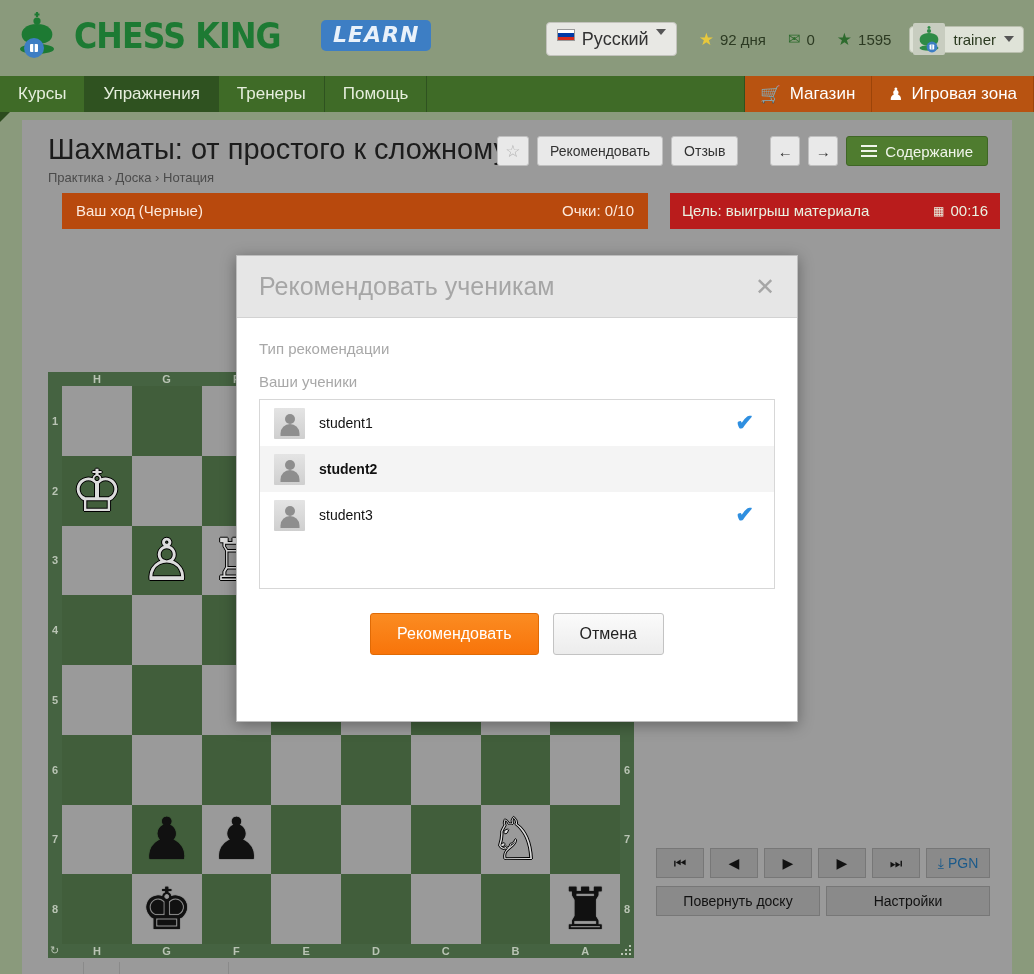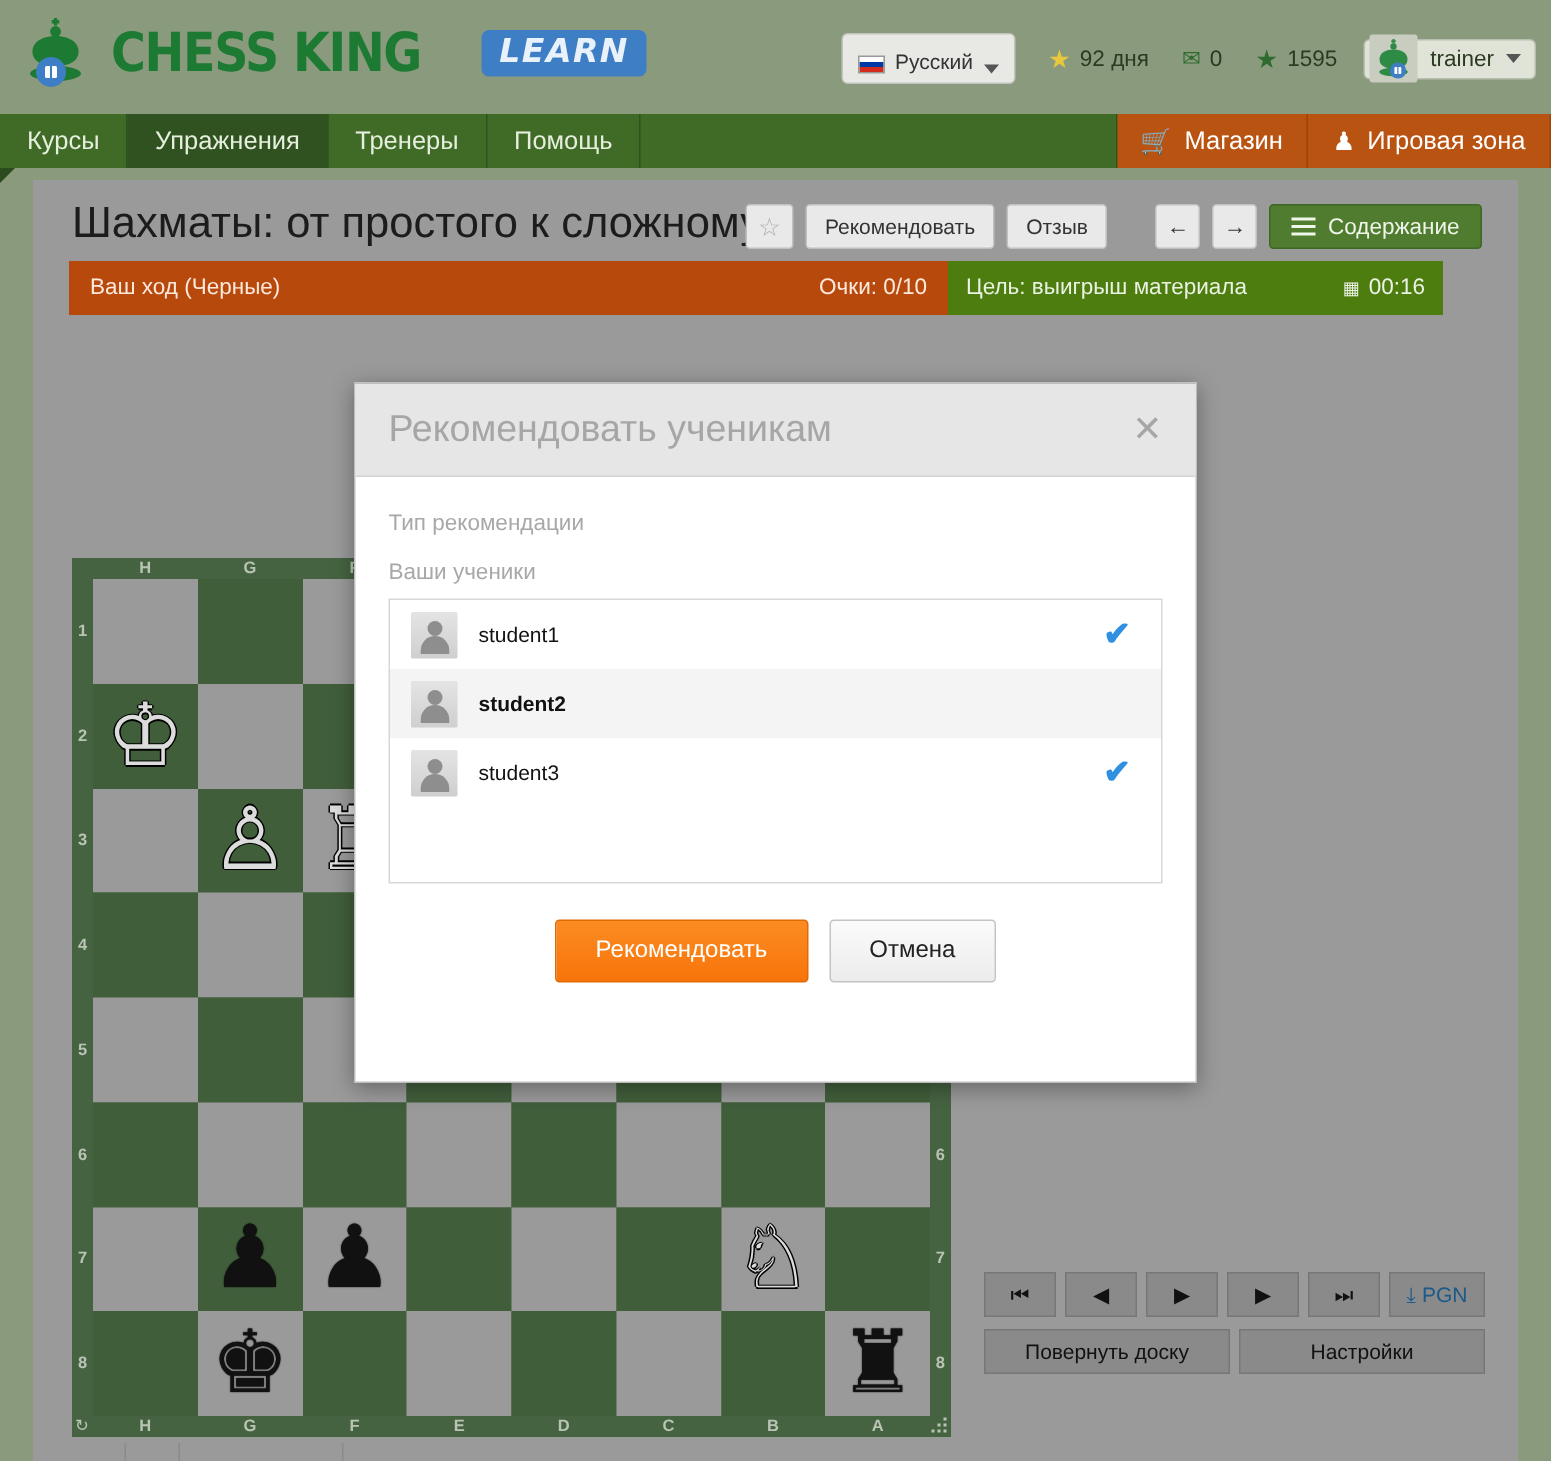--- a/index.html
+++ b/index.html
@@ -38,24 +38,24 @@
     border-radius:5px; letter-spacing:1px;
     margin-left:4px;
   }
 
   #header-right {
     position:absolute; right:10px; top:20px;
     display:flex; align-items:center; gap:0px;
     height:38px;
   }
   .lang-select {
-    display:flex; align-items:flex-end; gap:7px;
+    display:flex; align-items:flex-start; gap:7px;
     background:#e8e8e4; border:1px solid #c3c3bd;
     border-radius:4px; padding:6px 10px;
-    font-size:14px; color:#333; height:34px;
+    font-size:18px; color:#333; height:34px;
   }
   .flag {
     width:18px; height:12px; display:inline-block;
     background:linear-gradient(to bottom,#fff 0 33%,#0039a6 33% 66%,#d52b1e 66% 100%);
     border:1px solid #999;
   }
   .caret { width:0;height:0;border-left:5px solid transparent;border-right:5px solid transparent;border-top:6px solid #555; }
   .stat {
     display:flex; align-items:center; gap:6px;
     font-size:15px; color:#2c3a22; margin-left:22px;
@@ -119,28 +119,28 @@
   }
   .btn-star { width:32px; color:#b0b0b0; font-size:17px; padding:0; }
   .btn-arrow { width:30px; padding:0; font-size:15px; }
   .btn-green {
     background:#4f7c2f; border:1px solid #3f6625; color:#f0f5ea;
     font-size:15px; padding:6px 14px; height:30px; gap:8px;
   }
   .hamburger { display:inline-block; width:16px; }
   .hamburger i { display:block; height:2px; background:#f0f5ea; margin:3px 0; }
 
-  #bars { display:flex; padding:8px 24px 0 24px; }
+  #bars { display:flex; gap:22px; padding:8px 24px 0 40px; }
   #bar-left {
     flex:0 0 586px; height:36px; background:#b8490d;
     display:flex; align-items:center; justify-content:space-between;
     padding:0 14px; color:#fde9dc; font-size:15px;
   }
   #bar-right {
-    flex:0 0 330px; height:36px; background:#4d7c0f;
+    flex:0 0 330px; height:36px; background:#b91c1c;
     display:flex; align-items:center; justify-content:space-between;
     padding:0 12px; color:#eaf2e2; font-size:15px;
   }
   .timer { display:flex; align-items:center; gap:6px; }
   .cal-ic { font-size:12px; }
 
   
   #board-area { position:absolute; left:26px; top:252px; }
   #board-frame {
     width:586px; height:586px;
@@ -342,20 +342,21 @@
     <span>♟</span>
     <span>Игровая зона</span>
   </div>
   <div id="nav-notch"></div>
 </div>
 
 <div id="content">
 
   <div id="title-row">
     <div id="page-title">Шахматы: от простого к сложному</div>
+    <div id="breadcrumb">Практика › Доска › Нотация</div>
 
     <div id="title-actions">
       <div class="btn btn-star">☆</div>
       <div class="btn">Рекомендовать</div>
       <div class="btn">Отзыв</div>
       <div style="width:16px"></div>
       <div class="btn btn-arrow">←</div>
       <div class="btn btn-arrow">→</div>
       <div class="btn btn-green">
         <span class="hamburger">

